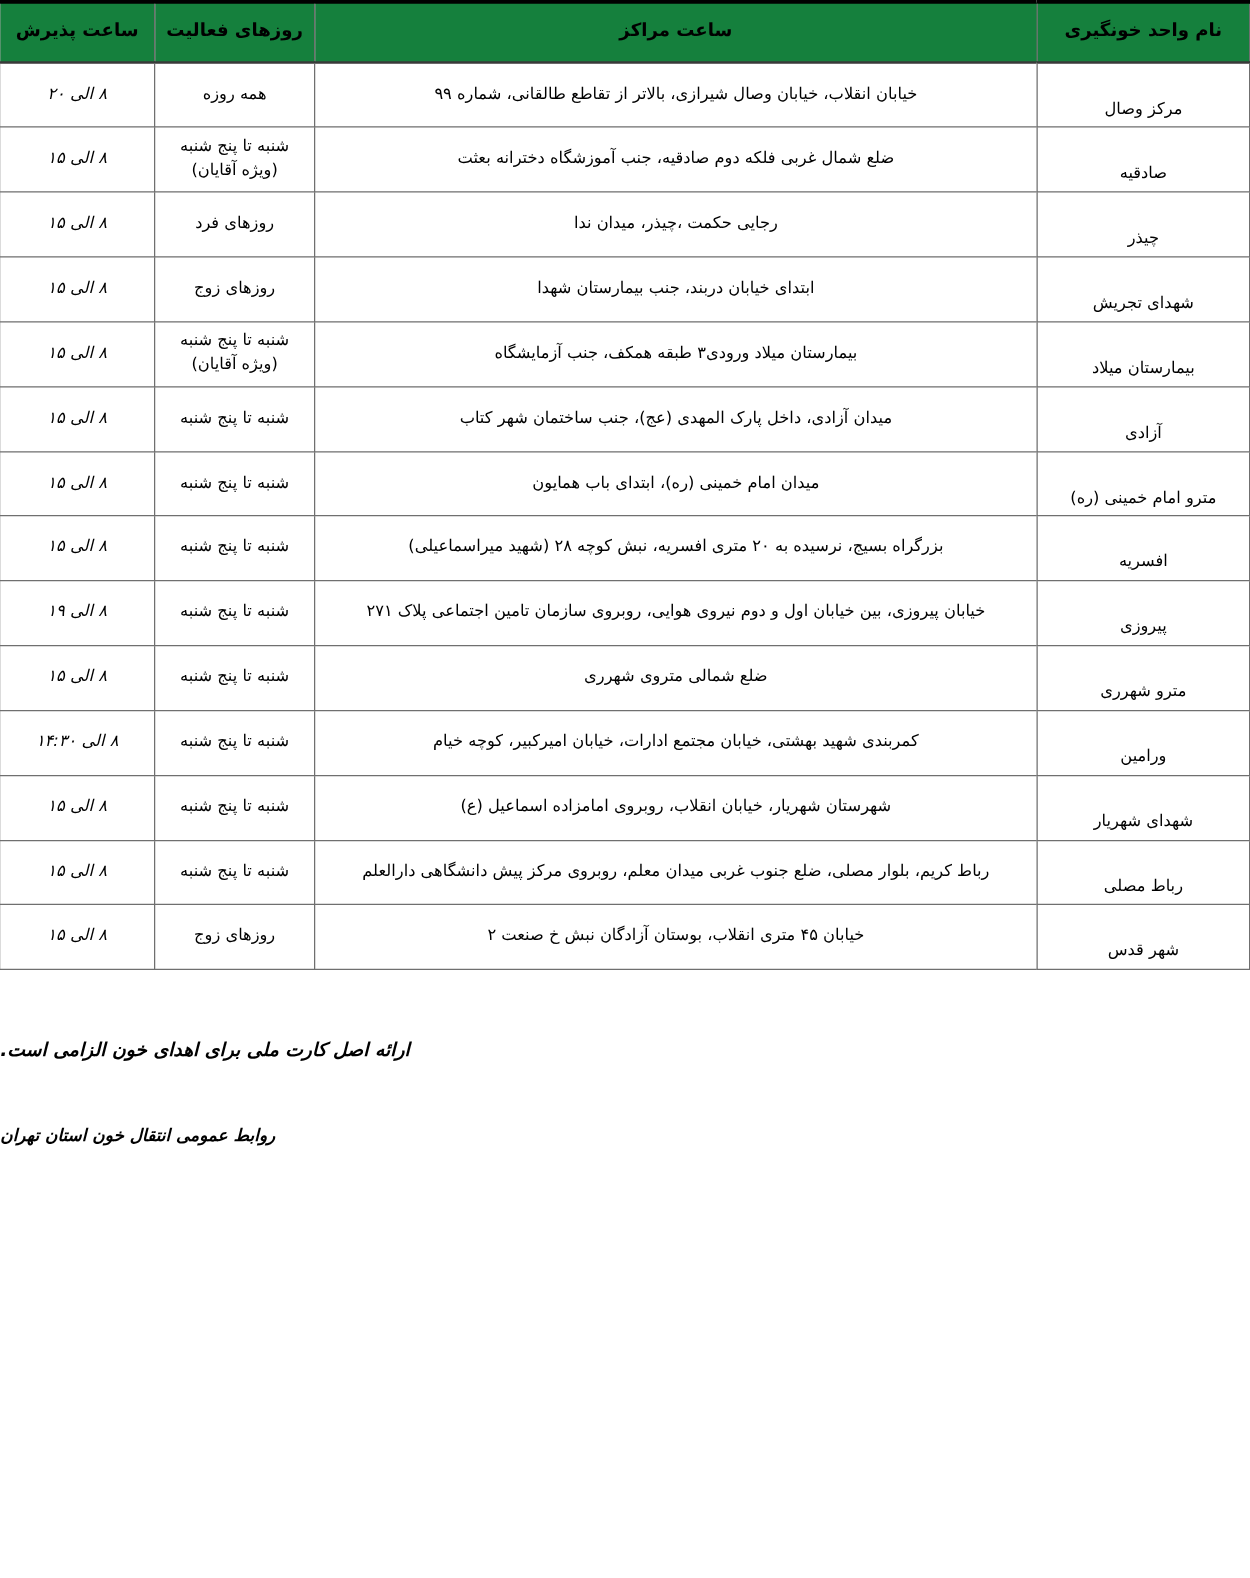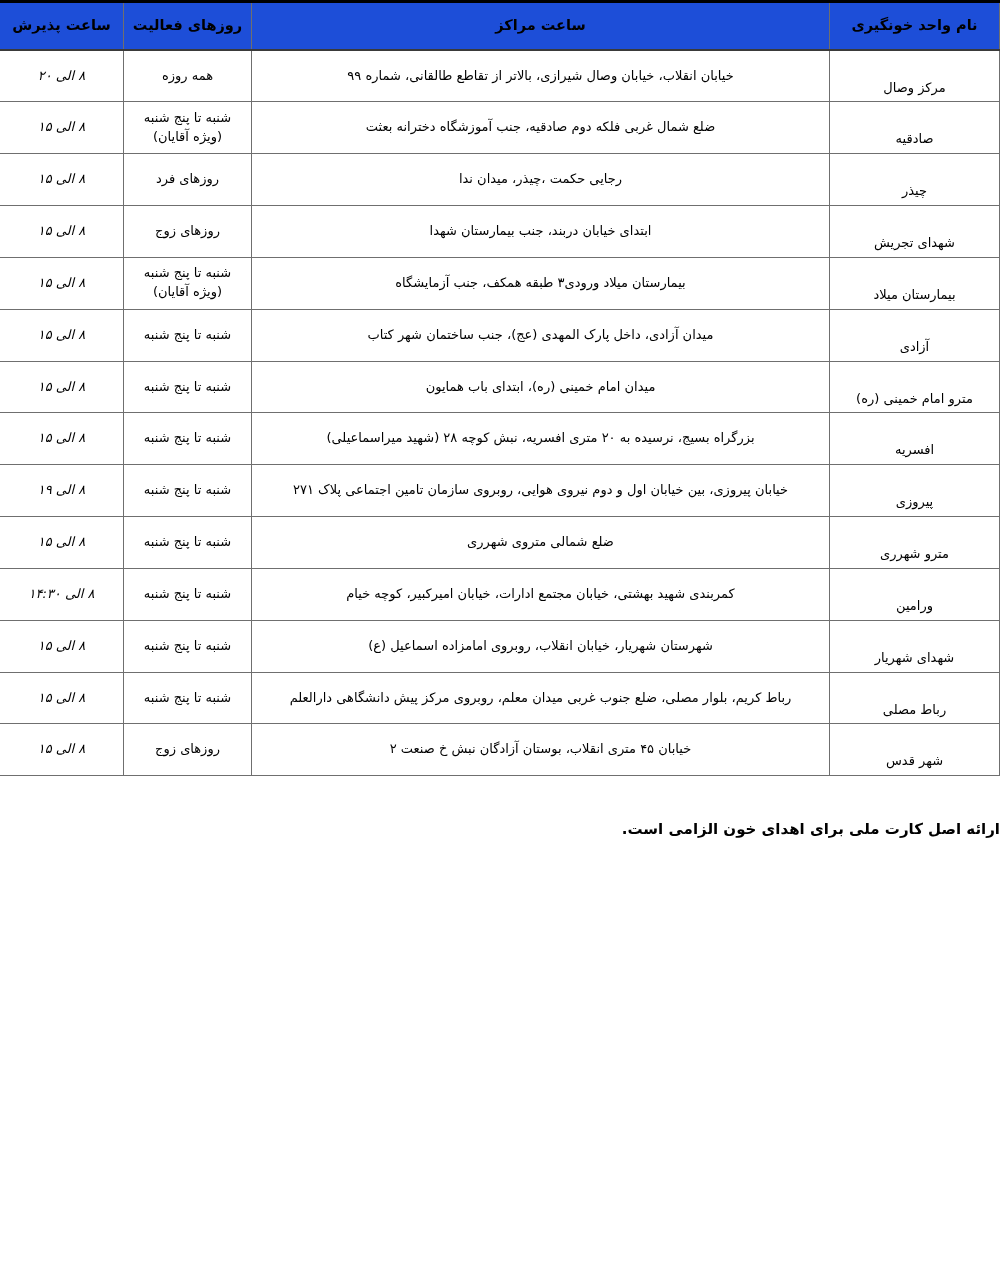--- a/index.html
+++ b/index.html
@@ -46,21 +46,21 @@
     line-height: 1.45;
     word-wrap: break-word;
   }
 
   table.centers-table thead th {
     font-size: 14.5px;
     font-weight: bold;
     height: 48px;
     border-top: 3px solid #000000;
     border-bottom: 2px solid #3a3a3a;
-    background: #1d4ed8;
+    background: #15803d;
   }
 
   table.centers-table tbody td {
     font-size: 13px;
     font-weight: normal;
   }
 
   td.cell-name {
     font-size: 13.5px;
   }
@@ -81,23 +81,24 @@
   td.cell-days .days-main { display: block; }
   td.cell-days .days-sub  { display: block; }
 
   td.cell-hours {
     font-size: 13px;
     white-space: nowrap;
     font-style: italic;
   }
 
   .footer-block {
-    margin-top: 44px;
-    text-align: right;
+    margin-top: 55px;
+    text-align: left;
     direction: rtl;
+    font-style: italic;
   }
   .footer-note {
     font-size: 15px;
     font-weight: bold;
     color: #000000;
     margin: 0 0 52px 0;
   }
   .footer-org {
     font-size: 13.5px;
     font-weight: bold;
@@ -266,15 +267,16 @@
           <td class="cell-days">
             <span class="days-main">روزهای زوج</span>
           </td>
           <td class="cell-hours">۸ الی ۱۵</td>
         </tr>
       </tbody>
   </table>
 
   <div class="footer-block">
     <p class="footer-note">ارائه اصل کارت ملی برای اهدای خون الزامی است.</p>
+    <p class="footer-org">روابط عمومی انتقال خون استان تهران</p>
   </div>
 
 </div>
 
 </body></html>

